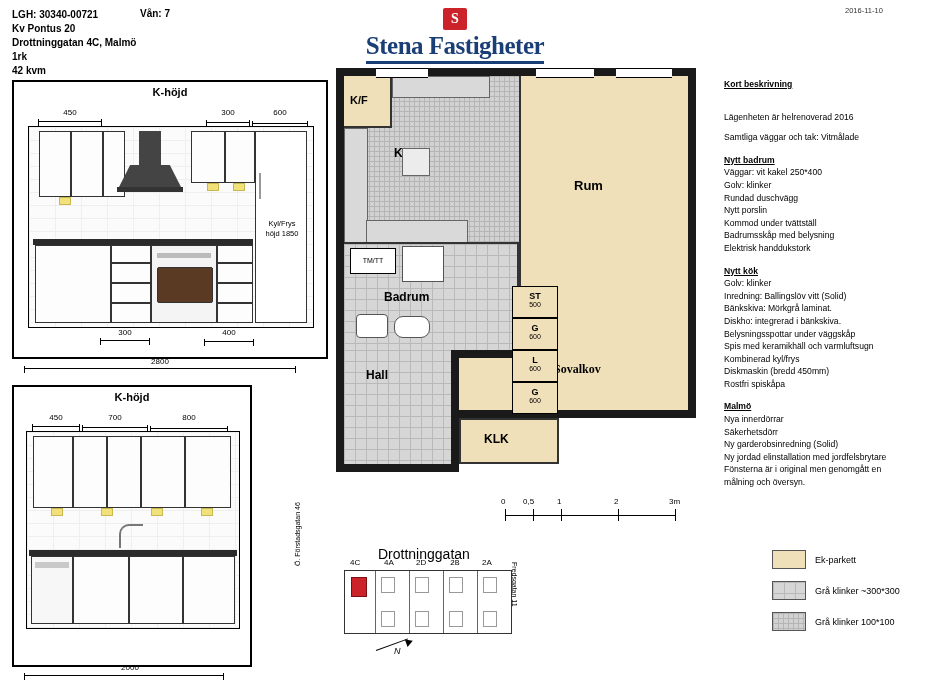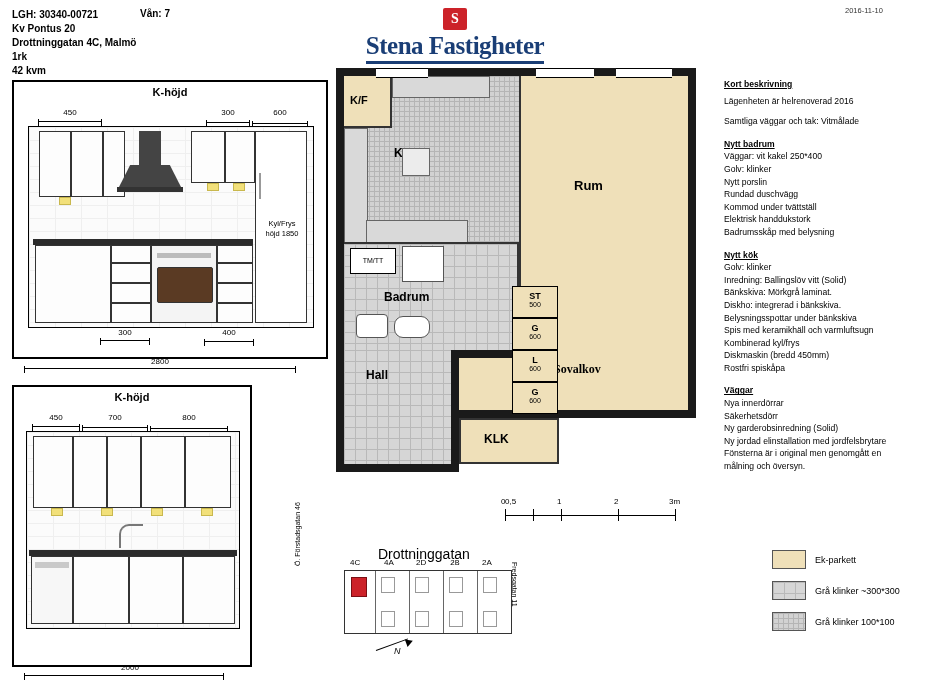--- a/index.html
+++ b/index.html
@@ -247,54 +247,54 @@
 </div>
 
 <div class="abs" id="scalebar">
   <div class="abs" style="left:0;top:10px;width:170px;height:1px;background:#000;"></div>
   <div class="abs" style="left:0;top:4px;width:1px;height:12px;background:#000;"></div>
   <div class="abs" style="left:28px;top:4px;width:1px;height:12px;background:#000;"></div>
   <div class="abs" style="left:56px;top:4px;width:1px;height:12px;background:#000;"></div>
   <div class="abs" style="left:113px;top:4px;width:1px;height:12px;background:#000;"></div>
   <div class="abs" style="left:170px;top:4px;width:1px;height:12px;background:#000;"></div>
   <div class="abs" style="left:-4px;top:-8px;">0</div>
-  <div class="abs" style="left:0;top:-8px;">0,5</div>
+  <div class="abs" style="left:18px;top:-8px;">0,5</div>
   <div class="abs" style="left:52px;top:-8px;">1</div>
   <div class="abs" style="left:109px;top:-8px;">2</div>
   <div class="abs" style="left:164px;top:-8px;">3m</div>
 </div>
 
 <div class="abs" id="desc">
 
   <p class="h">Kort beskrivning</p>
-  <p style="margin-top:4px">Lägenheten är helrenoverad 2016</p>
+  <p style="margin-top:20px">Lägenheten är helrenoverad 2016</p>
   <p style="height:8px">&nbsp;</p>
   <p>Samtliga väggar och tak: Vitmålade</p>
 
   <p class="h">Nytt badrum</p>
   <p>Väggar: vit kakel 250*400</p>
   <p>Golv: klinker</p>
+  <p>Rundad duschvägg</p>
   <p>Nytt porslin</p>
-  <p>Rundad duschvägg</p>
   <p>Kommod under tvättställ</p>
+  <p>Badrumsskåp med belysning</p>
   <p>Elektrisk handdukstork</p>
-  <p>Badrumsskåp med belysning</p>
 
   <p class="h">Nytt kök</p>
   <p>Golv: klinker</p>
   <p>Inredning: Ballingslöv vitt (Solid)</p>
   <p>Bänkskiva: Mörkgrå laminat.</p>
   <p>Diskho: integrerad i bänkskiva.</p>
-  <p>Belysningsspottar under bänkskiva</p>
+  <p>Belysningsspottar under väggskåp</p>
   <p>Spis med keramikhäll och varmluftsugn</p>
   <p>Kombinerad kyl/frys</p>
   <p>Diskmaskin (bredd 450mm)</p>
   <p>Rostfri spiskåpa</p>
 
-  <p class="h">Väggar</p>
+  <p class="h">Malmö</p>
   <p>Nya innerdörrar</p>
   <p>Säkerhetsdörr</p>
   <p>Ny garderobsinredning (Solid)</p>
   <p>Ny jordad elinstallation med jordfelsbrytare</p>
   <p>Fönsterna är i original men genomgått en</p>
   <p>målning och översyn.</p>
 </div>
 
 <div class="abs" id="legend">
   <div class="row">

